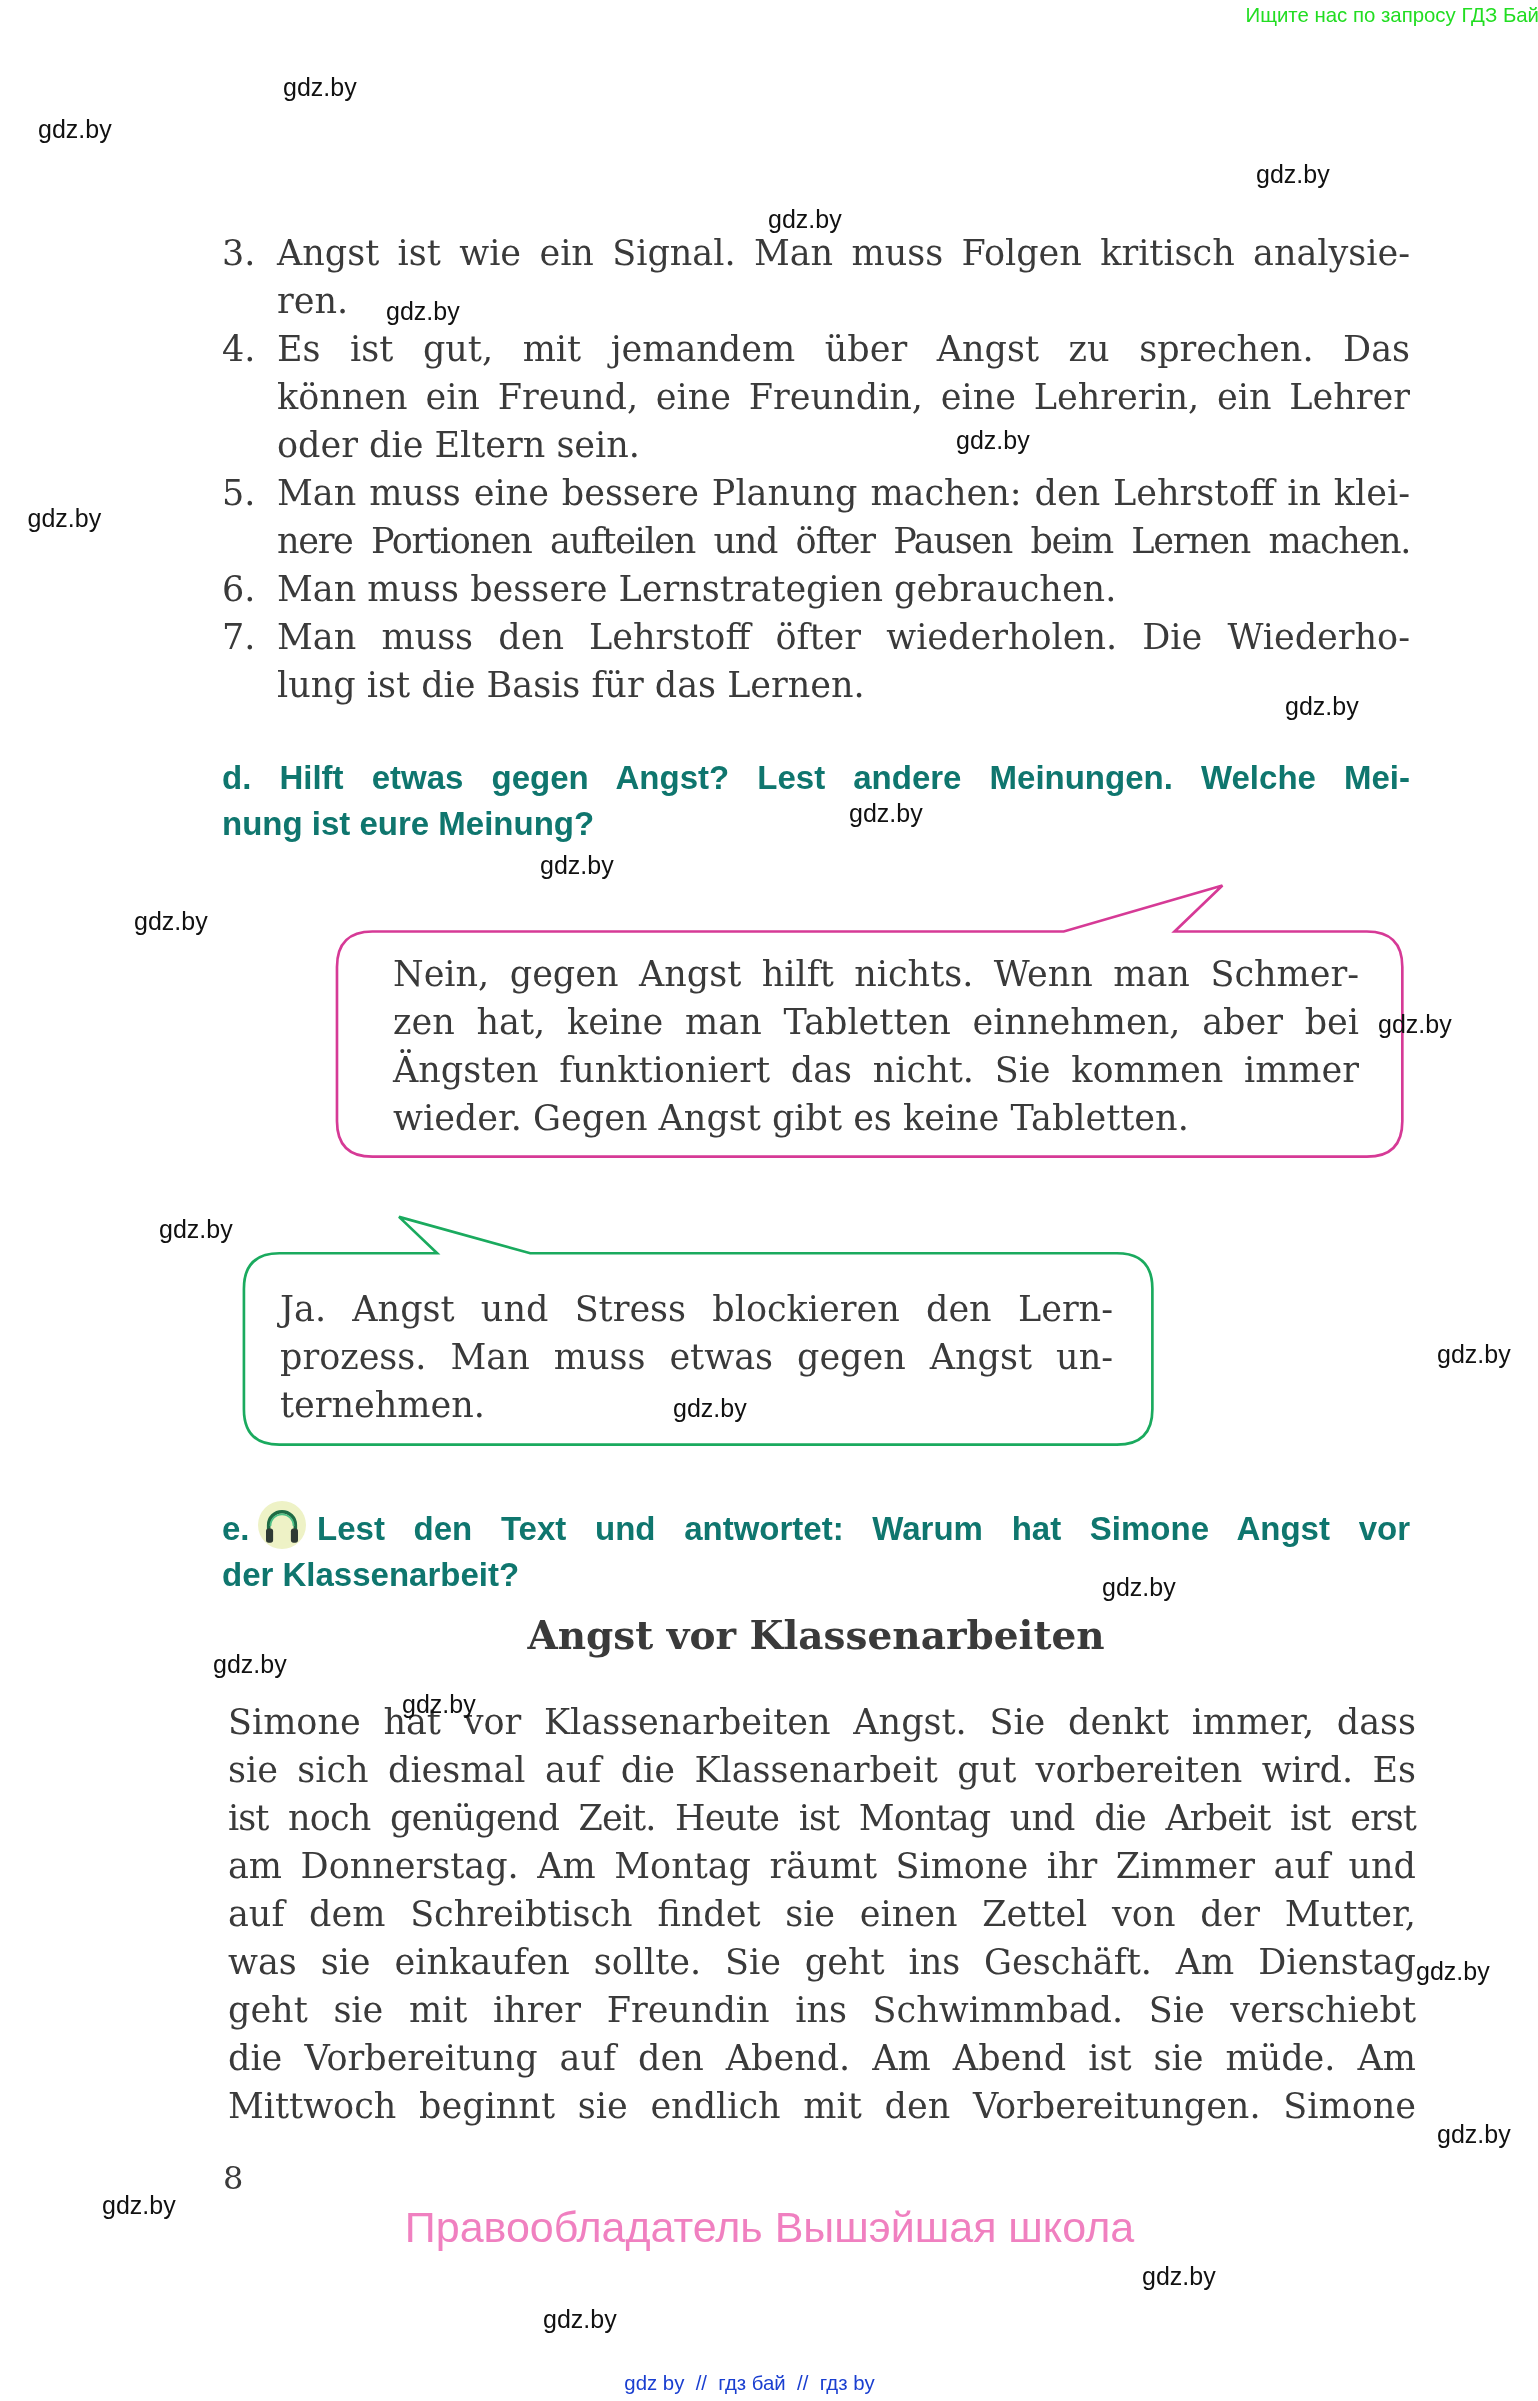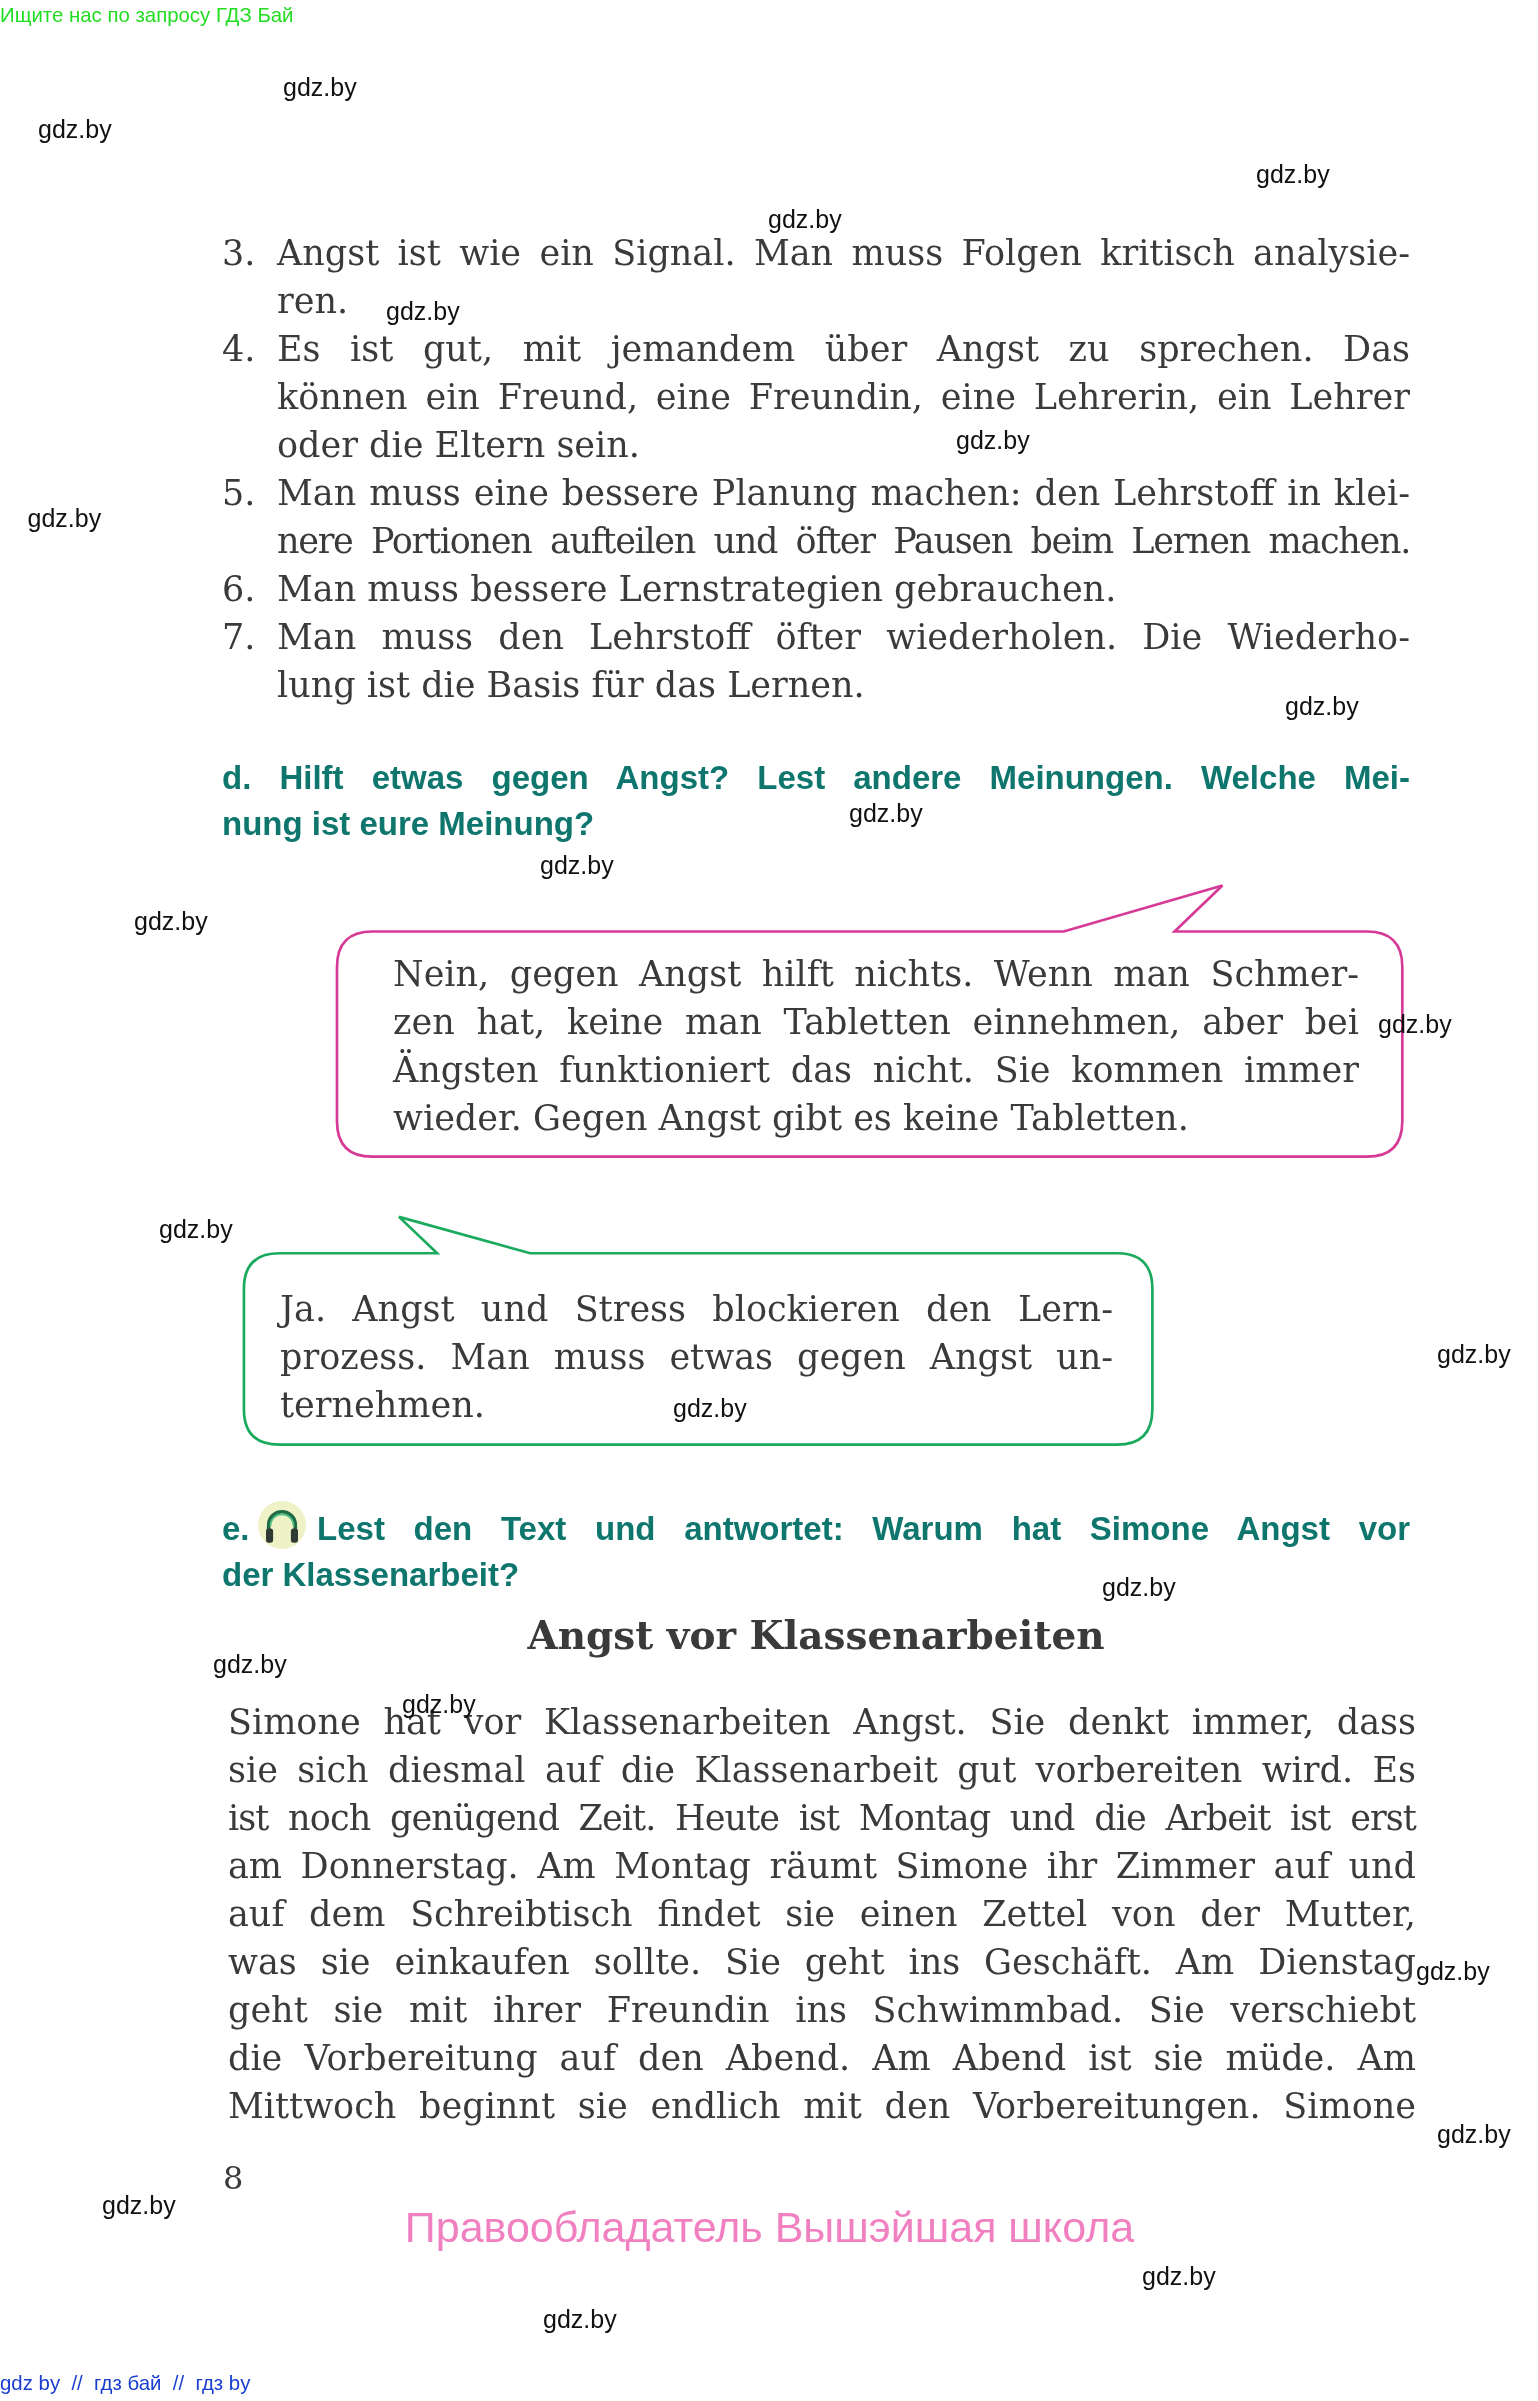--- a/index.html
+++ b/index.html
@@ -1,34 +1,34 @@
 <!DOCTYPE html>
 <html style="font-size:14px"><head>
 <meta charset="utf-8">
 <style>
   html, body { margin:0; padding:0; background:#ffffff; }
   body { width:1539px; height:2401px; position:relative; overflow:hidden; }
   .abs { position:absolute; }
   .serif { font-family: "DejaVu Serif", "Liberation Serif", serif; color:#3a3a3a; }
   .sans { font-family: "Liberation Sans", "DejaVu Sans", sans-serif; }
-  .top-banner { left:0; width:1539px; top:3.5px; text-align:left; font-size:20.4px; color:#22dd22; }
+  .top-banner { left:0; width:1539px; top:3.5px; text-align:right; font-size:20.4px; color:#22dd22; }
   .wm { font-size:25px; color:#111; font-family:"Liberation Sans", sans-serif; white-space:nowrap; }
   .list { left:222px; top:229px; width:1188px; font-size:35px; line-height:48px; }
   .list-item { display:flex; }
   .list-num { width:55px; flex:none; }
   .list-text { flex:1; text-align:justify; text-align-last:left; }
   .task { left:222px; width:1188px; font-size:33px; font-weight:bold; line-height:46px; color:#0f766e; font-family:"Liberation Sans", sans-serif; text-align:justify; }
   .bubble-text { font-size:35px; line-height:48px; text-align:justify; }
   .headphone { display:inline-block; width:48px; height:48px; border-radius:50%; background:#eef2c6; vertical-align:-8.9px; margin:0 10.6px 0 8.9px; }
   .title { left:222px; width:1188px; top:1612px; text-align:center; font-size:39px; font-weight:bold; }
   .story { left:228px; top:1698px; width:1188px; font-size:35px; line-height:48px; text-align:justify; }
   .story span { display:block; text-align:justify; text-align-last:justify; }
   .page-num { left:223px; top:2159px; font-size:32px; }
   .rights { left:0; width:1539px; top:2203px; text-align:center; font-size:43px; color:#f080c0; }
-  .footer { left:0; width:1499px; top:2372px; text-align:left; font-size:20.4px; color:#1a3fd0; }
+  .footer { left:0; width:1499px; top:2372px; text-align:center; font-size:20.4px; color:#1a3fd0; }
 </style>
 </head>
 <body>
 
 <div class="abs sans top-banner">Ищите нас по запросу ГДЗ Бай</div>
 
 <div class="abs serif list">
   <div class="list-item">
     <span class="list-num">3.</span>
     <div class="list-text">

